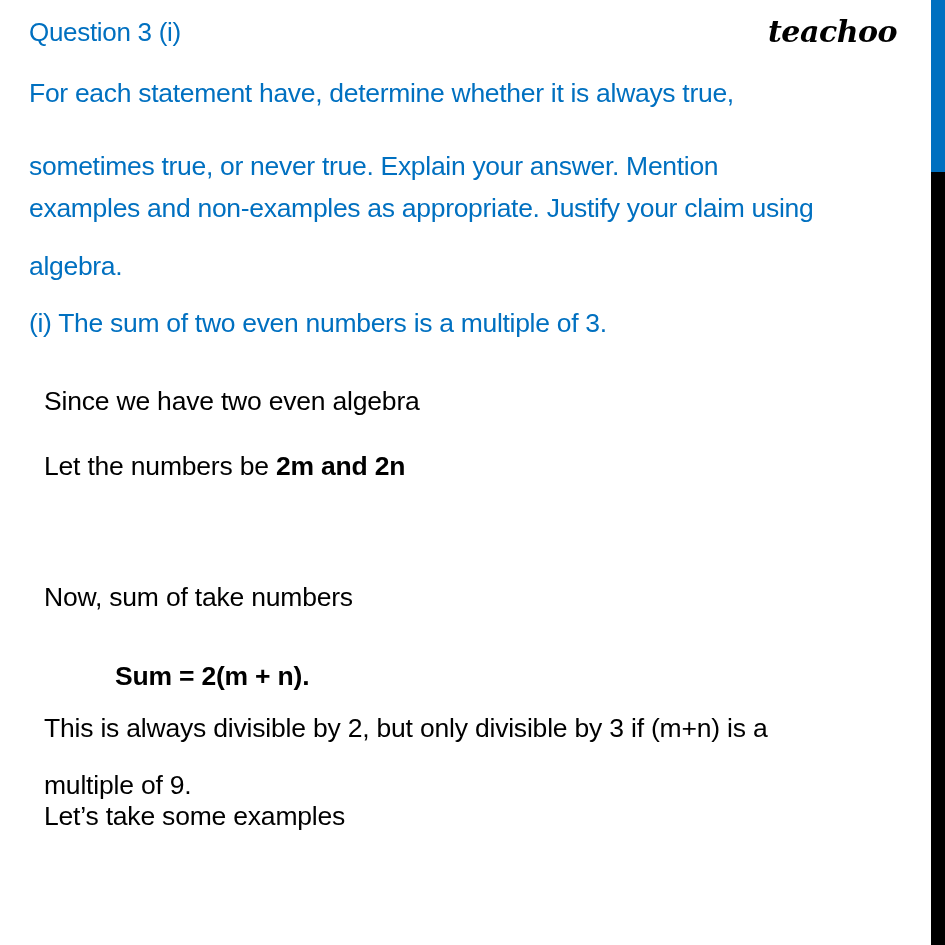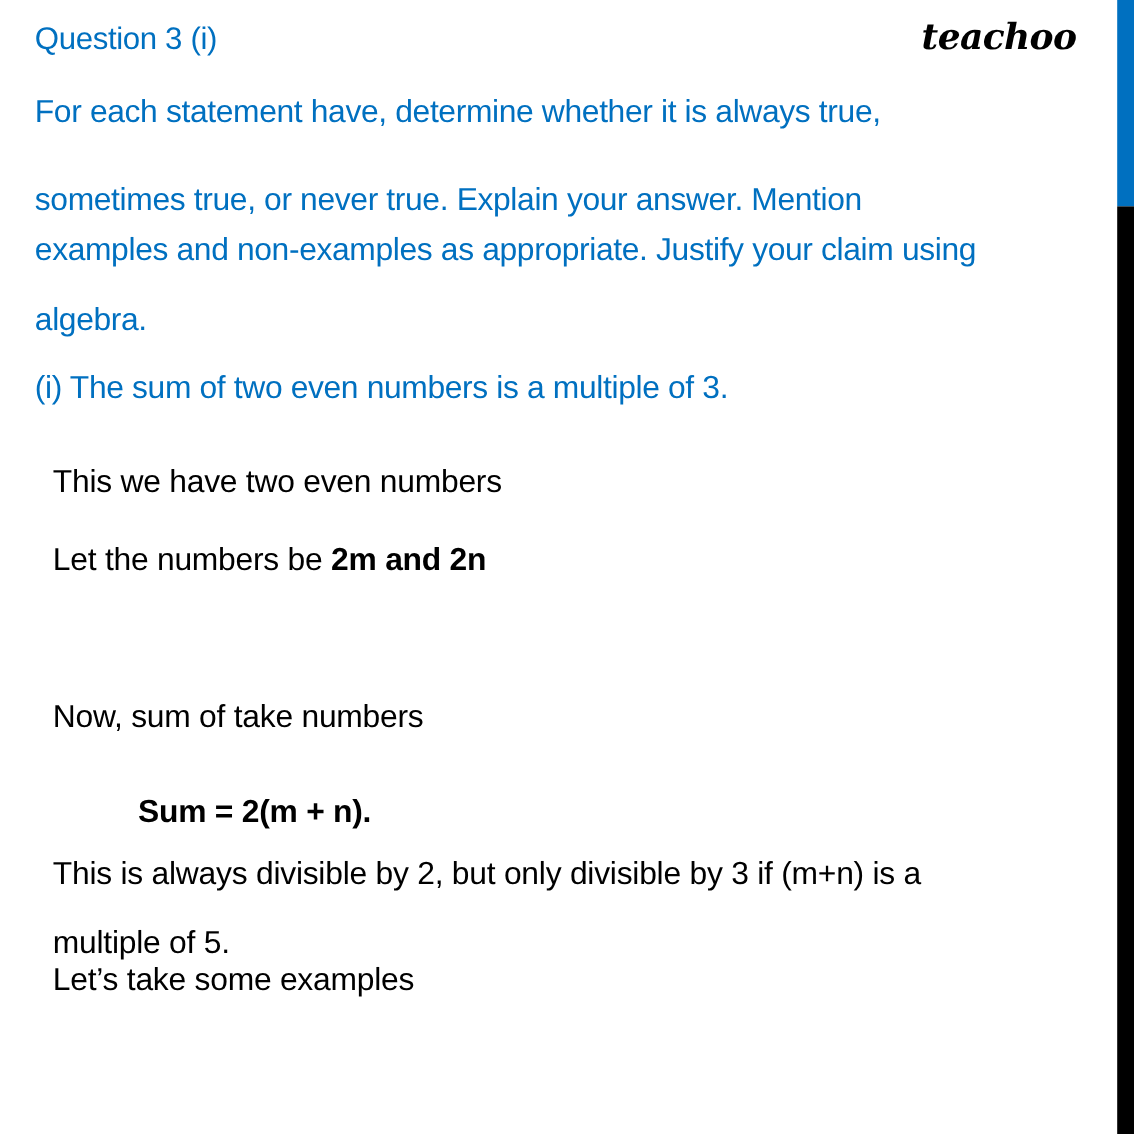--- a/index.html
+++ b/index.html
@@ -17,22 +17,22 @@
 
 <div class="title">Question 3 (i)</div>
 <div class="logo">teachoo</div>
 
 <div class="q" style="top:64px">For each statement have, determine whether it is always true,</div>
 <div class="q" style="top:137px">sometimes true, or never true. Explain your answer. Mention</div>
 <div class="q" style="top:179px">examples and non-examples as appropriate. Justify your claim using</div>
 <div class="q" style="top:237px">algebra.</div>
 <div class="q" style="top:294px">(i) The sum of two even numbers is a multiple of 3.</div>
 
-<div class="a" style="top:386px">This we have two even numbers</div>
+<div class="a" style="top:386px">Since we have two even algebra</div>
 <div class="a" style="top:451px"><span>Let the numbers be </span><b>2m and 2n</b></div>
 <div class="a" style="top:582px">Now, sum of take numbers</div>
 <div class="a" style="top:661px;left:115px;font-weight:bold">Sum = 2(m + n).</div>
 <div class="a" style="top:713px">This is always divisible by 2, but only divisible by 3 if (m+n) is a</div>
-<div class="a" style="top:770px">multiple of 5.</div>
+<div class="a" style="top:770px">multiple of 9.</div>
 <div class="a" style="top:801px">Let’s take some examples</div>
 
 <div class="bar-blue"></div>
 <div class="bar-black"></div>
 
 </body></html>

